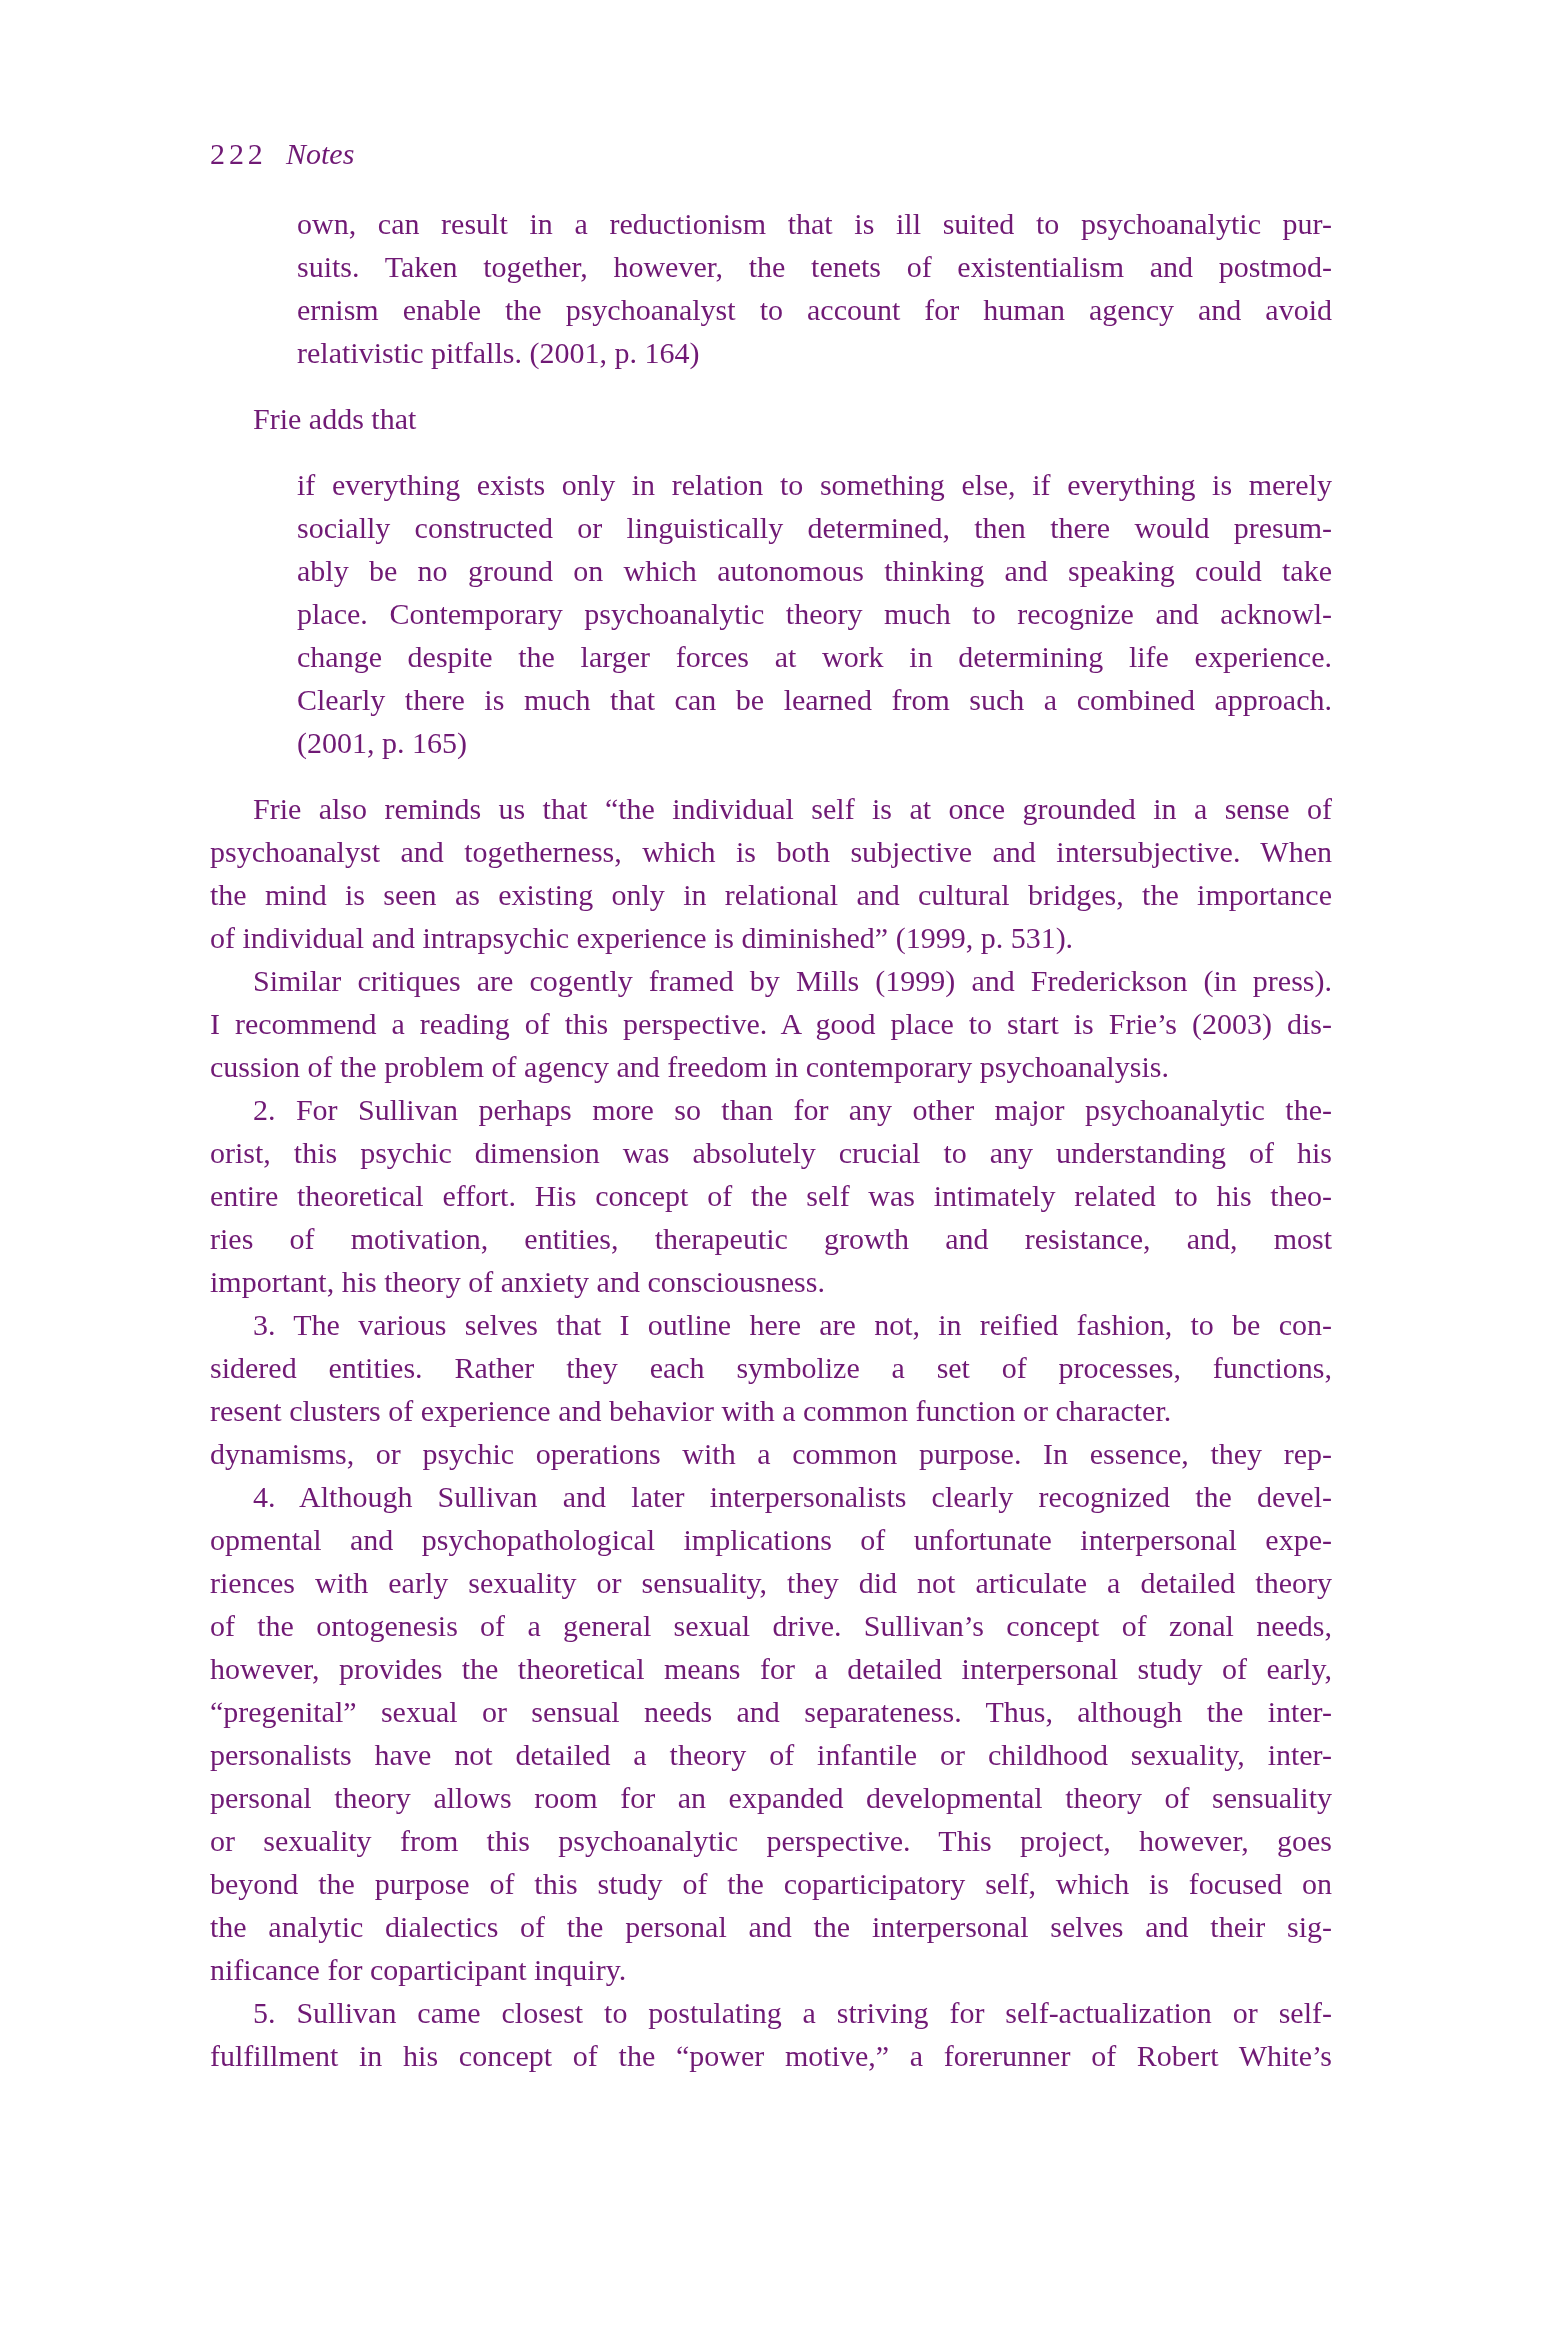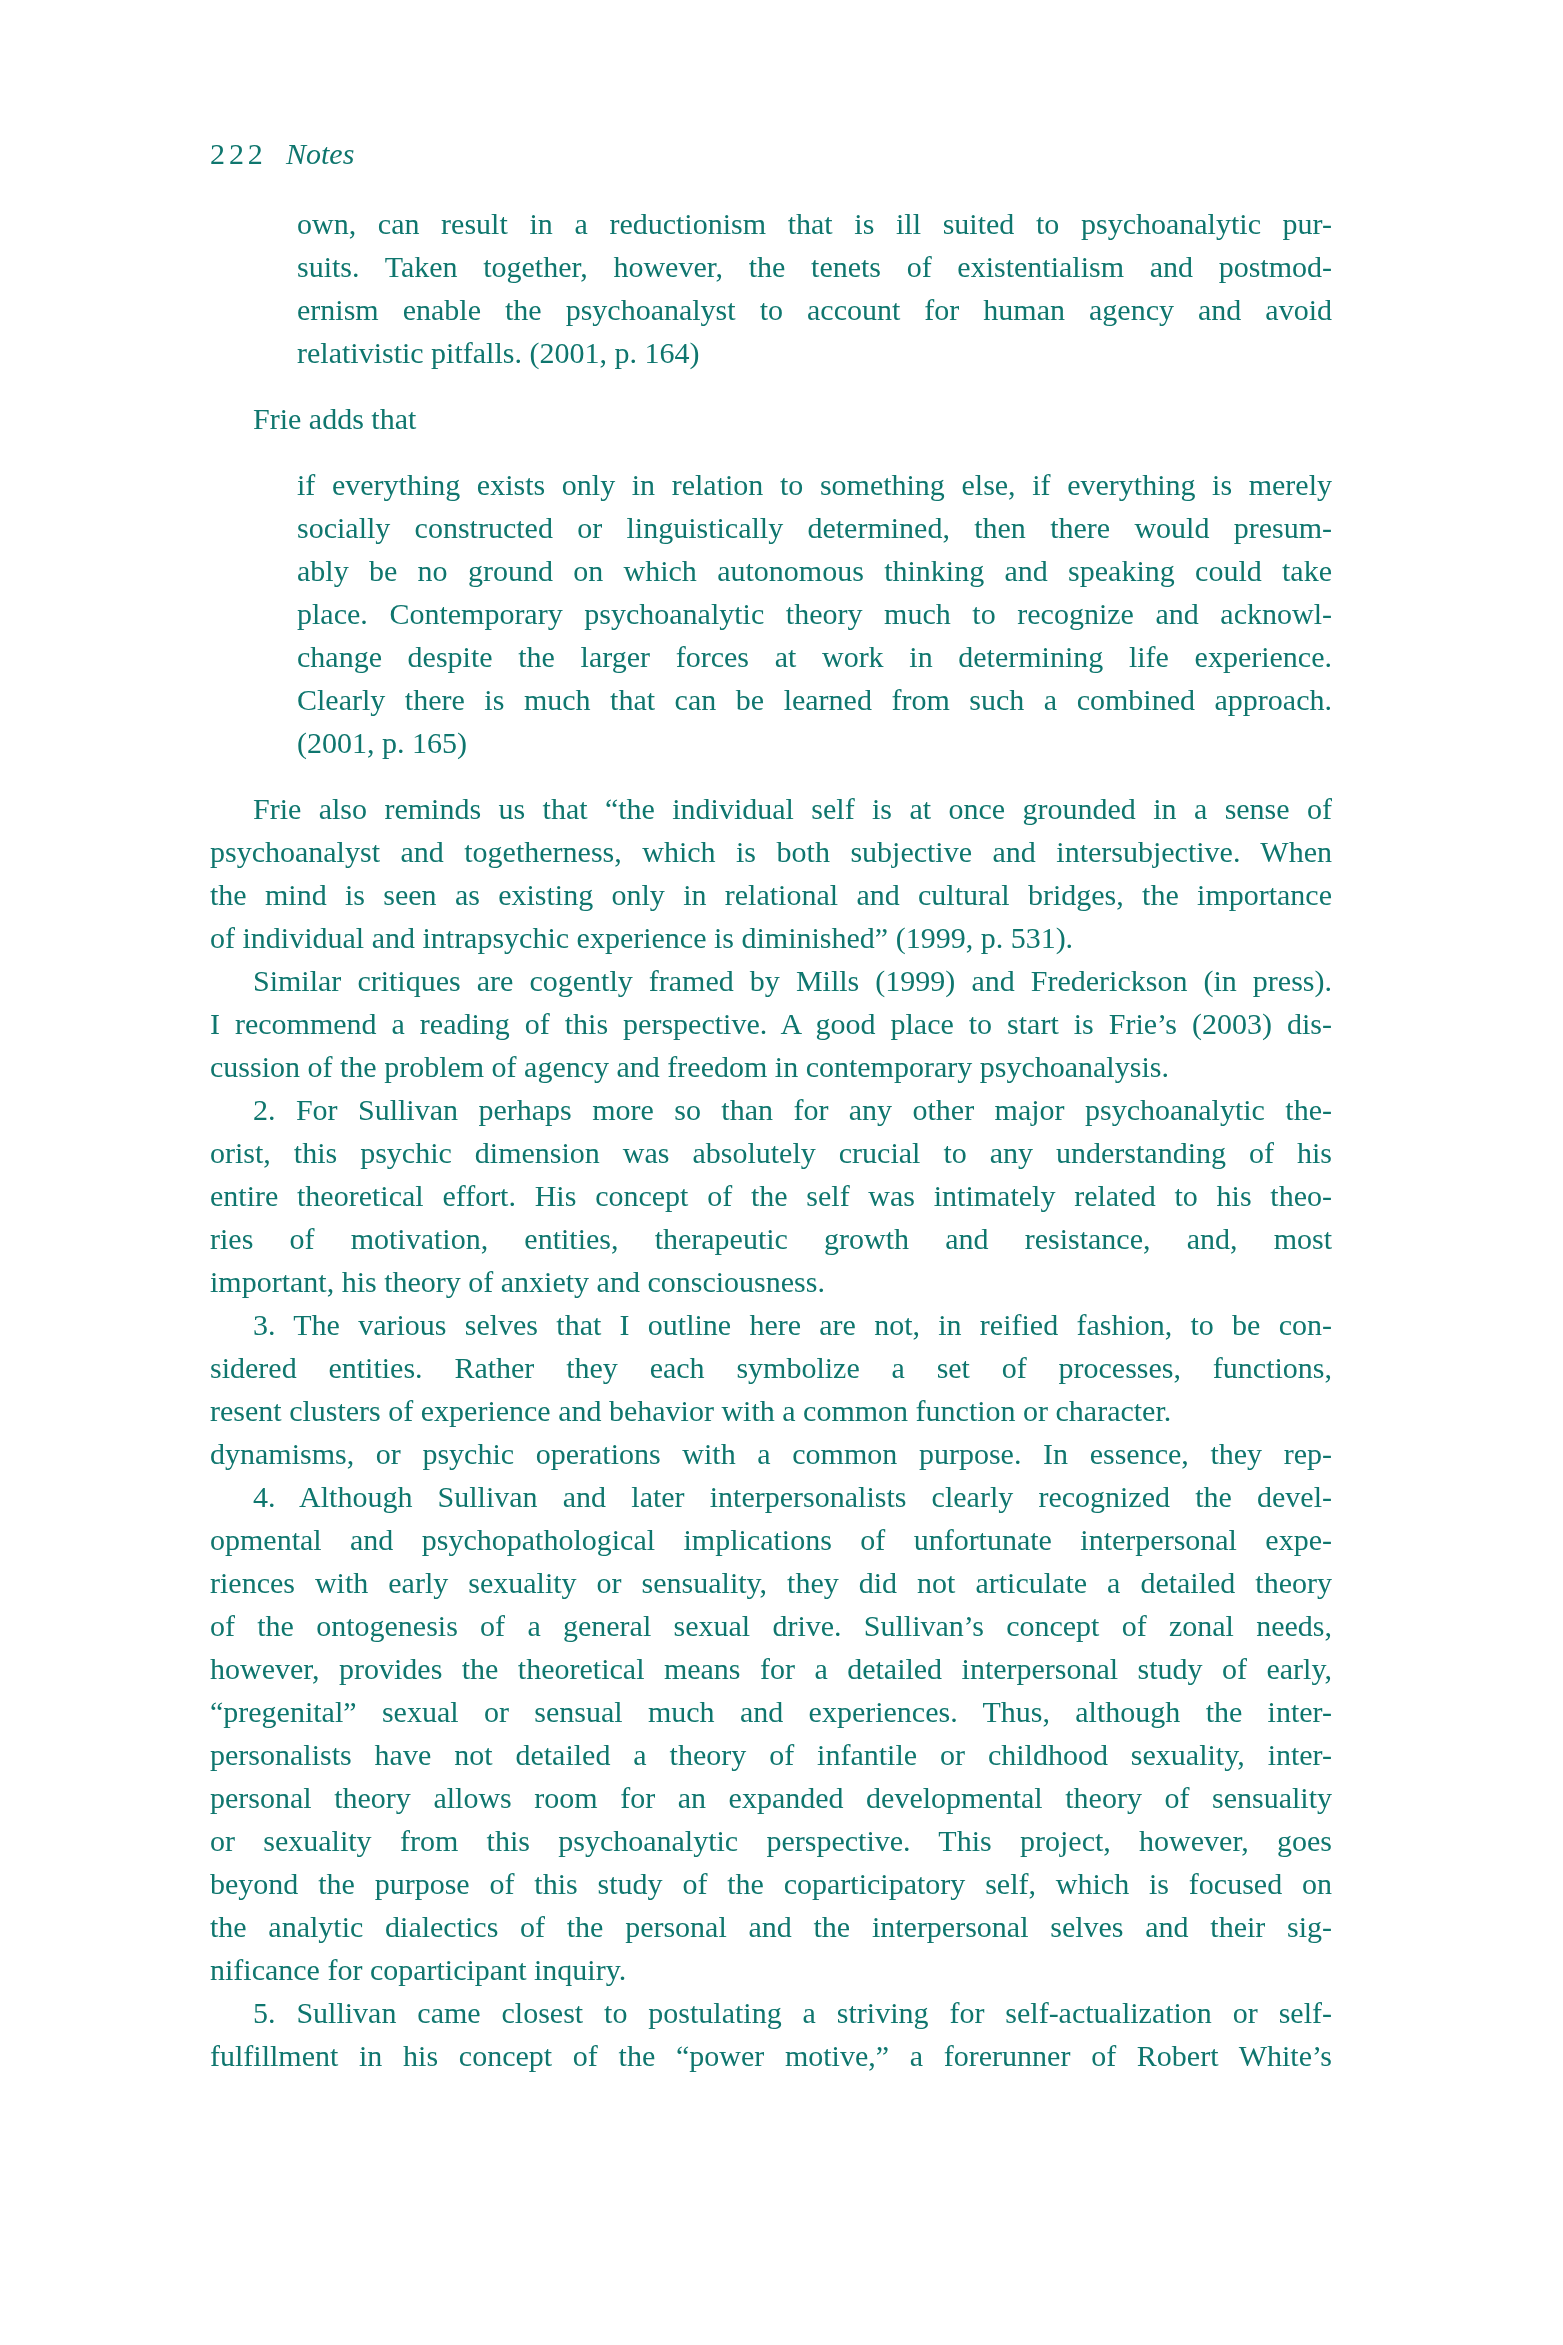--- a/index.html
+++ b/index.html
@@ -7,21 +7,21 @@
     padding: 0;
     background: #ffffff;
   }
   .page {
     position: relative;
     width: 1563px;
     height: 2345px;
     background: #ffffff;
     overflow: hidden;
     font-family: "Liberation Serif", "DejaVu Serif", serif;
-    color: #0f766e;
+    color: #701a75;
   }
   .text-col {
     position: absolute;
     left: 210px;
     top: 133px;
     width: 1122px;
   }
   .running-header {
     font-size: 30px;
     line-height: 42px;
@@ -109,21 +109,21 @@
           <div class="line">sidered entities. Rather they each symbolize a set of processes, functions,</div>
           <div class="line final">resent clusters of experience and behavior with a common function or character.</div>
           <div class="line">dynamisms, or psychic operations with a common purpose. In essence, they rep-</div>
         </div>
         <div class="block paragraph">
           <div class="line indent">4. Although Sullivan and later interpersonalists clearly recognized the devel-</div>
           <div class="line">opmental and psychopathological implications of unfortunate interpersonal expe-</div>
           <div class="line">riences with early sexuality or sensuality, they did not articulate a detailed theory</div>
           <div class="line">of the ontogenesis of a general sexual drive. Sullivan’s concept of zonal needs,</div>
           <div class="line">however, provides the theoretical means for a detailed interpersonal study of early,</div>
-          <div class="line">“pregenital” sexual or sensual much and experiences. Thus, although the inter-</div>
+          <div class="line">“pregenital” sexual or sensual needs and separateness. Thus, although the inter-</div>
           <div class="line">personalists have not detailed a theory of infantile or childhood sexuality, inter-</div>
           <div class="line">personal theory allows room for an expanded developmental theory of sensuality</div>
           <div class="line">or sexuality from this psychoanalytic perspective. This project, however, goes</div>
           <div class="line">beyond the purpose of this study of the coparticipatory self, which is focused on</div>
           <div class="line">the analytic dialectics of the personal and the interpersonal selves and their sig-</div>
           <div class="line final">nificance for coparticipant inquiry.</div>
         </div>
         <div class="block paragraph">
           <div class="line indent">5. Sullivan came closest to postulating a striving for self-actualization or self-</div>
           <div class="line">fulfillment in his concept of the “power motive,” a forerunner of Robert White’s</div>

